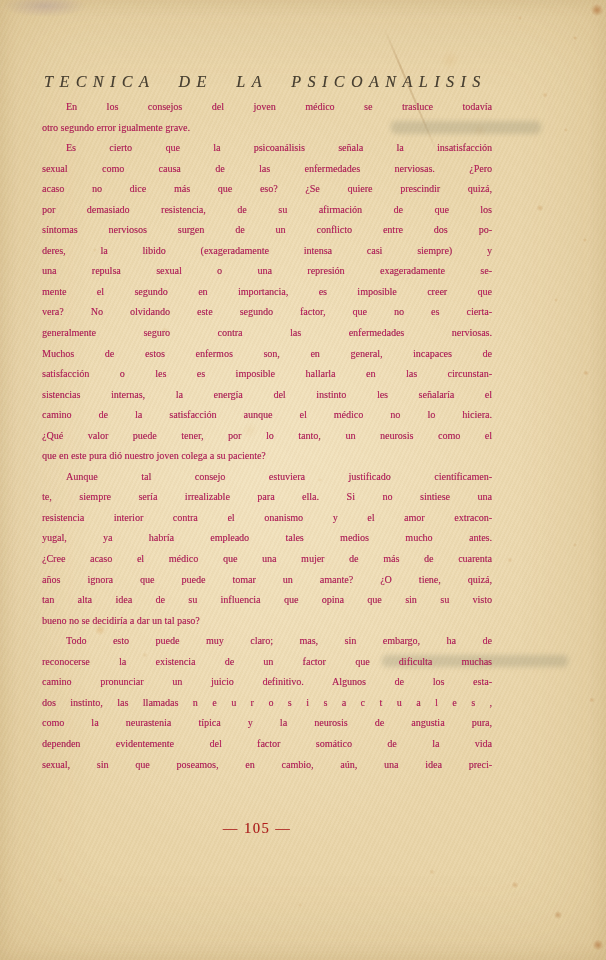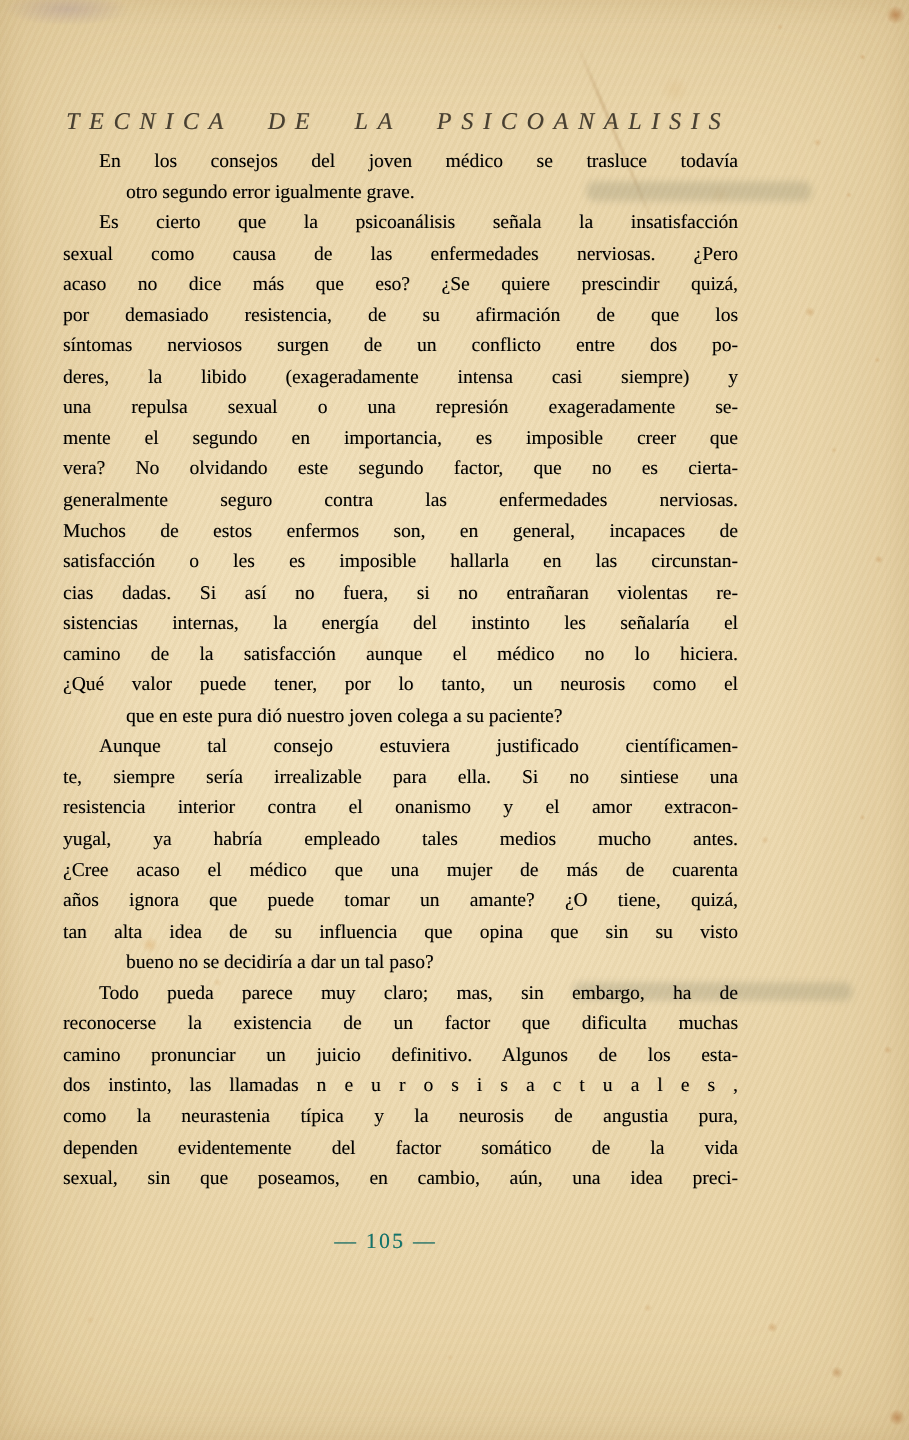--- a/index.html
+++ b/index.html
@@ -18,33 +18,33 @@
   }
   .running-header{
     position:absolute;left:44px;top:61px;
     font-style:italic;font-size:16px;letter-spacing:6.5px;word-spacing:13px;
     color:#473f31;white-space:nowrap;
     text-shadow:0.3px 0.3px 0.4px rgba(70,60,45,0.45);
     margin-top:12px;
   }
   .text-block{
     position:absolute;left:42px;top:97px;width:450px;
-    font-size:13px;color:#000000;
+    font-size:10px;color:#be185d;
     text-shadow:0.25px 0.25px 0.35px rgba(70,60,45,0.45);
   }
   .line{
     height:20.55px;line-height:20.55px;
     text-align:justify;text-align-last:justify;
     overflow:visible;
   }
   .line.indent{text-indent:24px;}
-  .line.flush{text-align-last:left;margin-left:42px;}
+  .line.flush{text-align-last:left;}
   .page-number{
     position:absolute;left:257px;top:820px;transform:translateX(-50%);
-    font-size:14.5px;letter-spacing:1.5px;color:#0f766e;white-space:nowrap;
+    font-size:14.5px;letter-spacing:1.5px;color:#b91c1c;white-space:nowrap;
     text-shadow:0.25px 0.25px 0.35px rgba(70,60,45,0.45);
   }
   .foxing{
     position:absolute;inset:0;pointer-events:none;
     background-image:
       radial-gradient(ellipse 60px 16px at 45px 6px,  rgba(150,130,158,0.30), rgba(150,130,158,0) 70%),
       radial-gradient(circle 9px at 597px 10px, rgba(168,95,40,0.55),  rgba(168,95,40,0) 70%),
       radial-gradient(circle 3px at 575px 38px, rgba(184,122,58,0.32), rgba(184,122,58,0) 70%),
       radial-gradient(circle 3px at 520px 18px, rgba(192,138,74,0.26), rgba(192,138,74,0) 70%),
       radial-gradient(circle 14px at 450px 60px, rgba(210,168,104,0.18), rgba(210,168,104,0) 70%),
@@ -108,38 +108,37 @@
       <div class="line">acaso no dice más que eso? ¿Se quiere prescindir quizá,</div>
       <div class="line">por demasiado resistencia, de su afirmación de que los</div>
       <div class="line">síntomas nerviosos surgen de un conflicto entre dos po-</div>
       <div class="line">deres, la libido (exageradamente intensa casi siempre) y</div>
       <div class="line">una repulsa sexual o una represión exageradamente se-</div>
       <div class="line">mente el segundo en importancia, es imposible creer que</div>
       <div class="line">vera? No olvidando este segundo factor, que no es cierta-</div>
       <div class="line">generalmente seguro contra las enfermedades nerviosas.</div>
       <div class="line">Muchos de estos enfermos son, en general, incapaces de</div>
       <div class="line">satisfacción o les es imposible hallarla en las circunstan-</div>
-      <div class="line">cias dadas. Si así no fuera, si no entrañaran violentas re-</div>
       <div class="line">sistencias internas, la energía del instinto les señalaría el</div>
       <div class="line">camino de la satisfacción aunque el médico no lo hiciera.</div>
       <div class="line">¿Qué valor puede tener, por lo tanto, un neurosis como el</div>
       <div class="line flush">que en este pura dió nuestro joven colega a su paciente?</div>
     </div>
     <div>
       <div class="line indent">Aunque tal consejo estuviera justificado científicamen-</div>
       <div class="line">te, siempre sería irrealizable para ella. Si no sintiese una</div>
       <div class="line">resistencia interior contra el onanismo y el amor extracon-</div>
       <div class="line">yugal, ya habría empleado tales medios mucho antes.</div>
       <div class="line">¿Cree acaso el médico que una mujer de más de cuarenta</div>
       <div class="line">años ignora que puede tomar un amante? ¿O tiene, quizá,</div>
       <div class="line">tan alta idea de su influencia que opina que sin su visto</div>
       <div class="line flush">bueno no se decidiría a dar un tal paso?</div>
     </div>
     <div>
-      <div class="line indent">Todo pueda parece muy claro; mas, sin embargo, ha de</div>
+      <div class="line indent">Todo esto puede muy claro; mas, sin embargo, ha de</div>
       <div class="line">reconocerse la existencia de un factor que dificulta muchas</div>
       <div class="line">camino pronunciar un juicio definitivo. Algunos de los esta-</div>
       <div class="line">dos instinto, las llamadas n e u r o s i s  a c t u a l e s ,</div>
       <div class="line">como la neurastenia típica y la neurosis de angustia pura,</div>
       <div class="line">dependen evidentemente del factor somático de la vida</div>
       <div class="line">sexual, sin que poseamos, en cambio, aún, una idea preci-</div>
     </div>
   </div>
 
 <div class="page-number">— 105 —</div>

